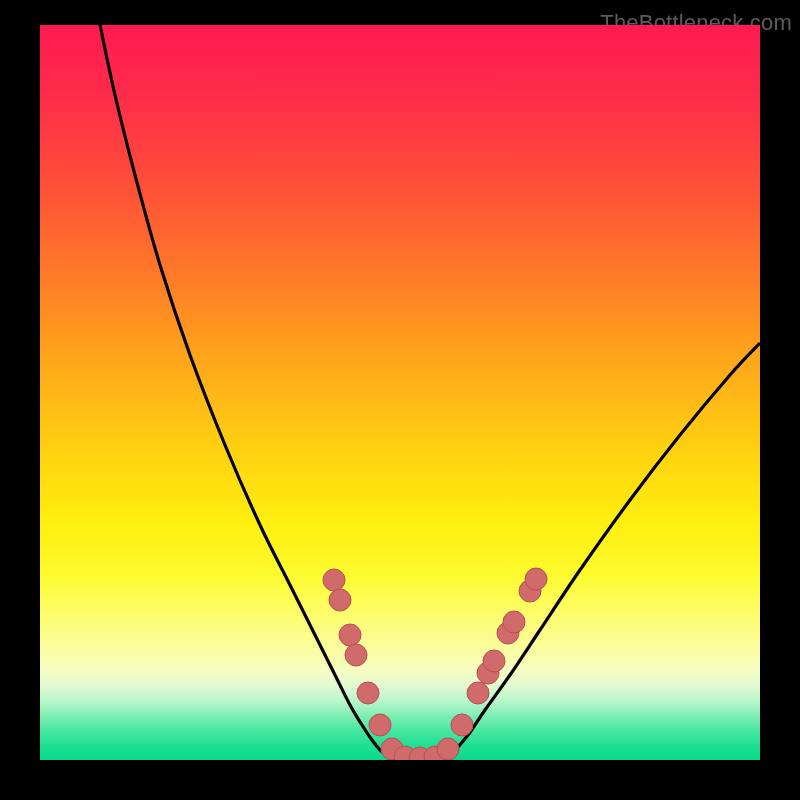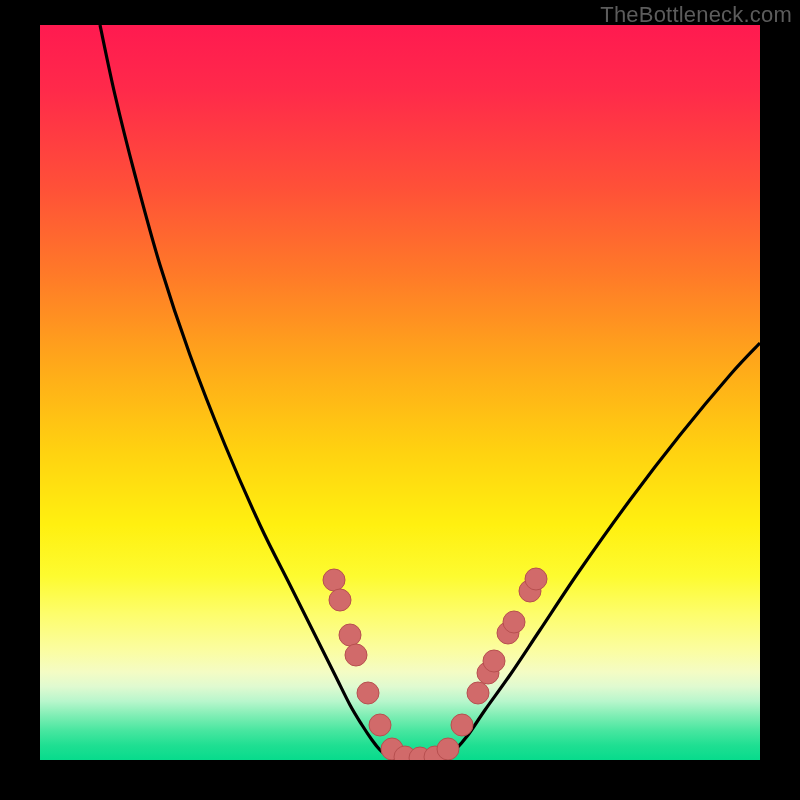--- a/index.html
+++ b/index.html
@@ -49,21 +49,21 @@
     );
   }
   .curve-svg, .dots-svg {
     position: absolute;
     inset: 0;
     width: 100%;
     height: 100%;
   }
   .watermark {
     position: absolute;
-    top: 2px;
+    top: 10px;
     right: 8px;
     color: #5c5c5c;
     font-size: 22px;
     letter-spacing: 0.2px;
     user-select: none;
   }
 </style>
 </head>
 <body>
 

